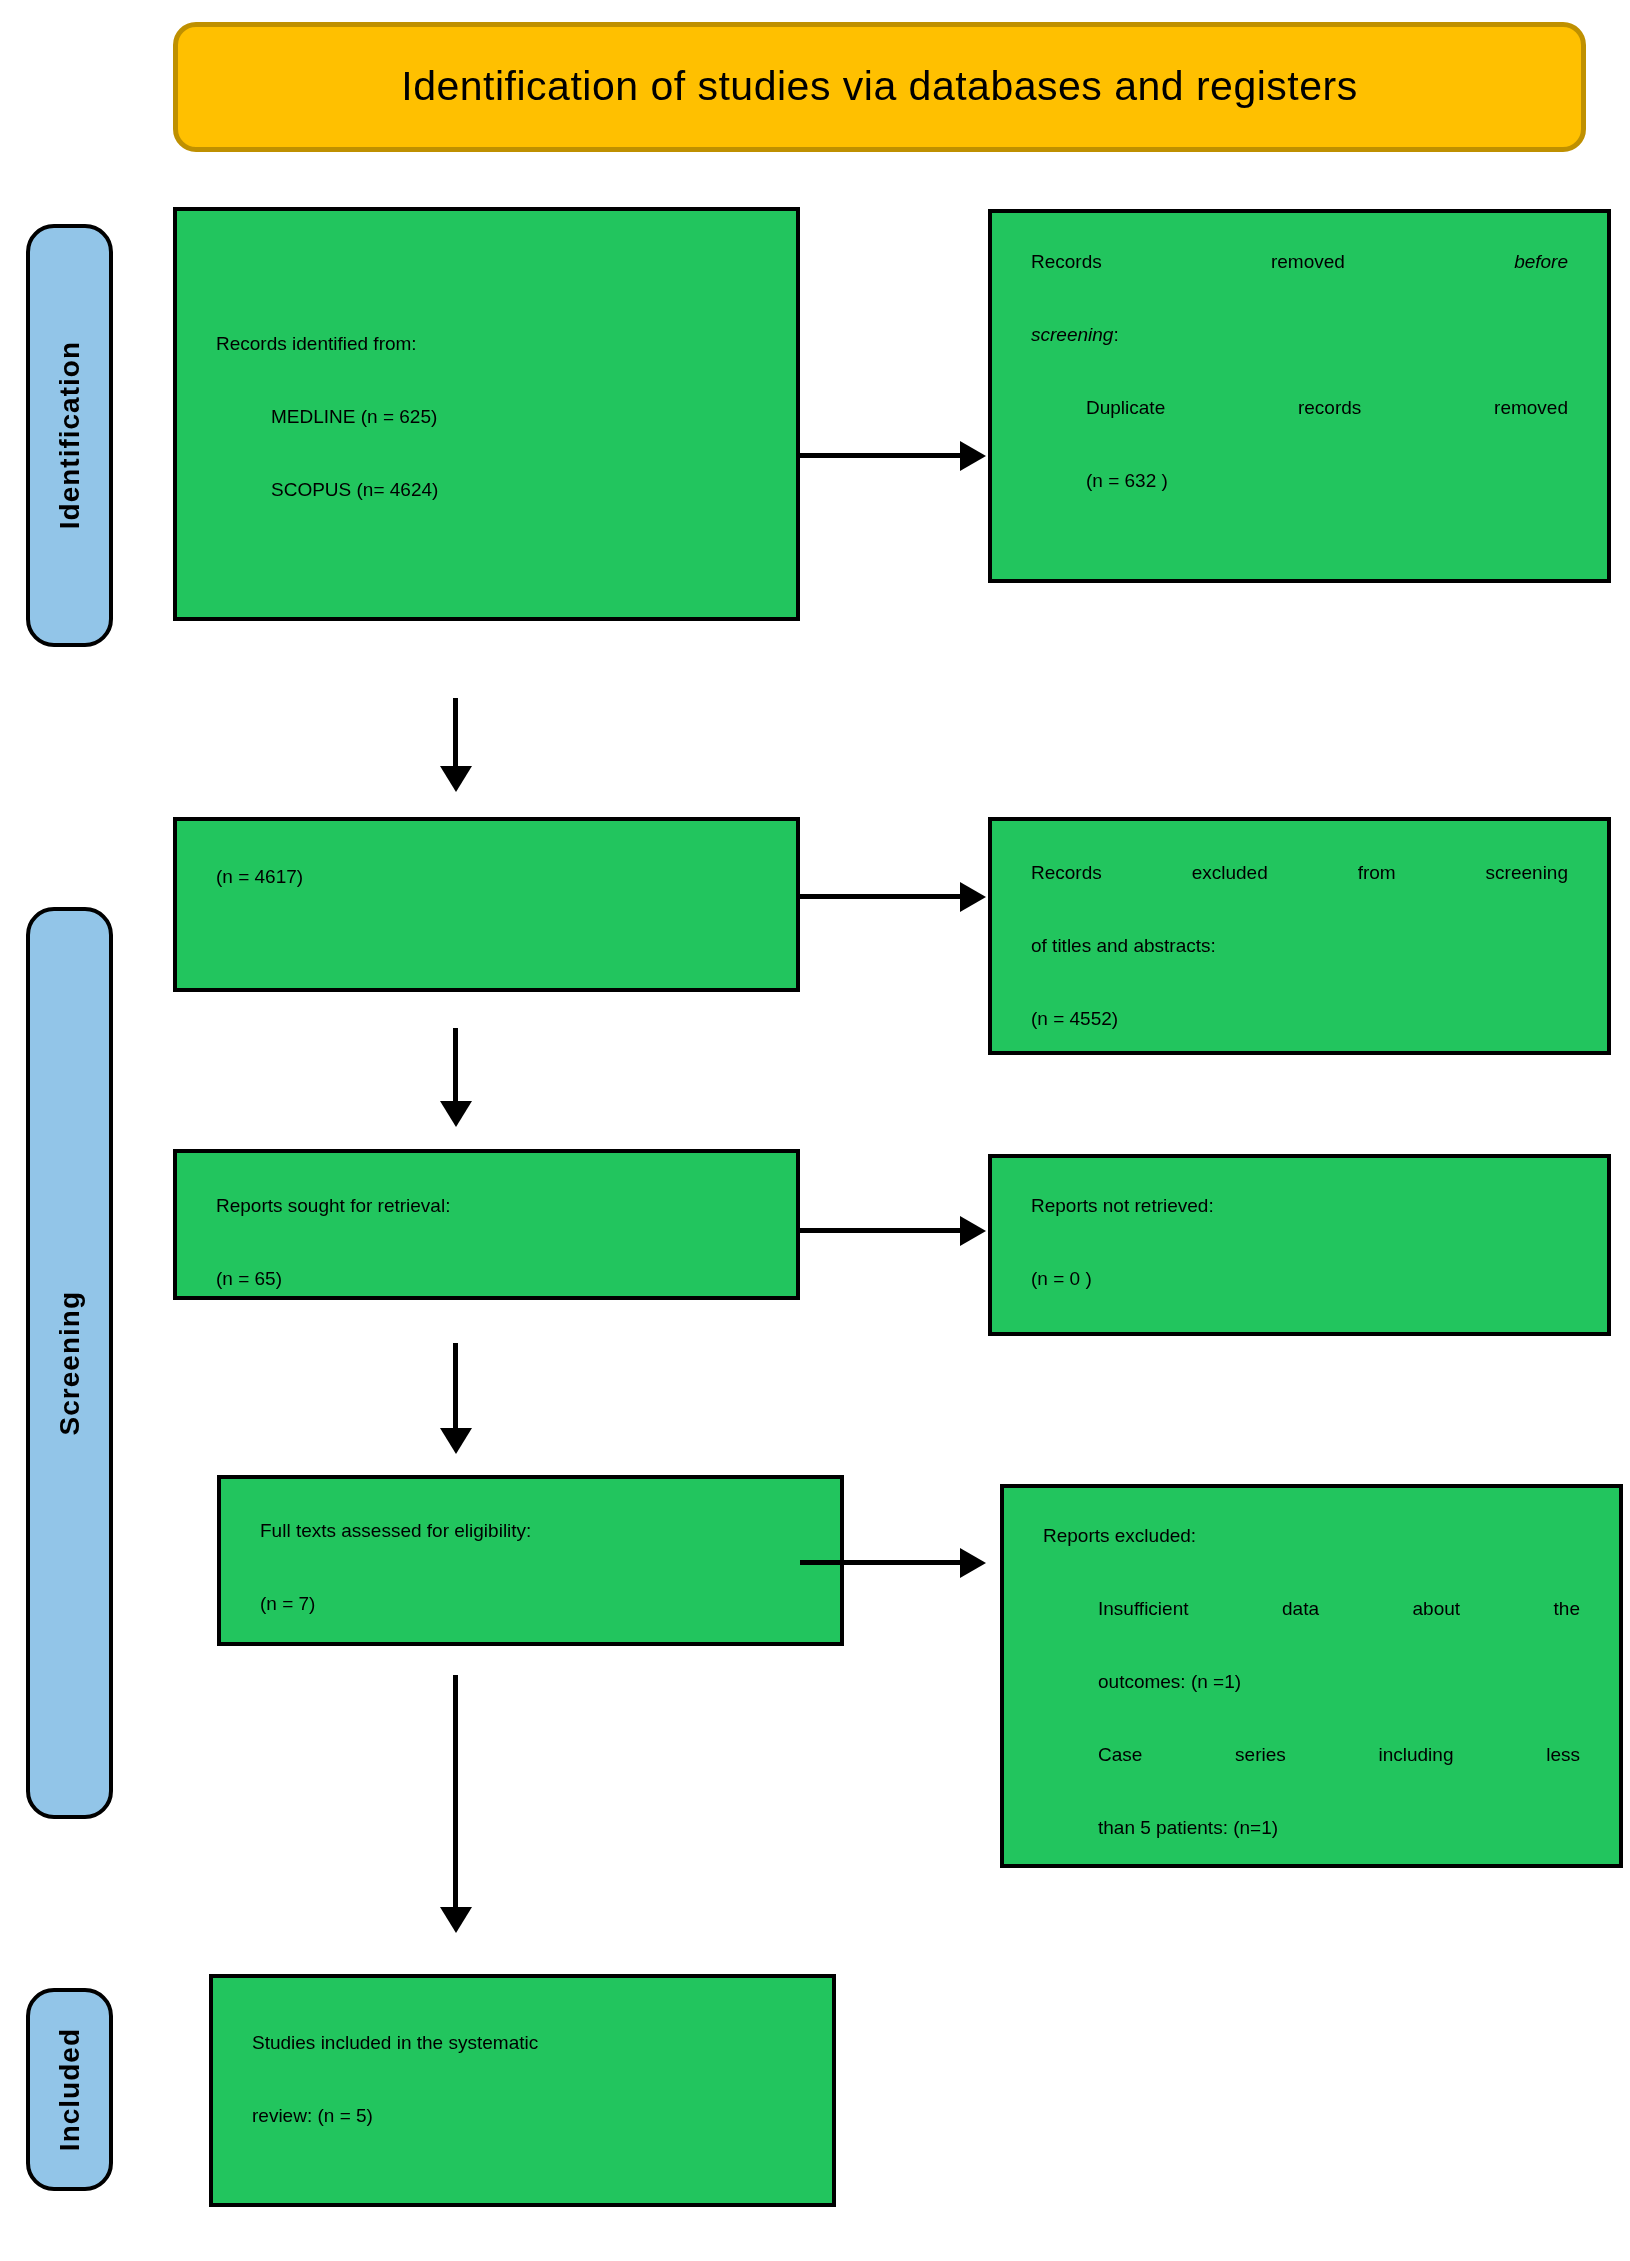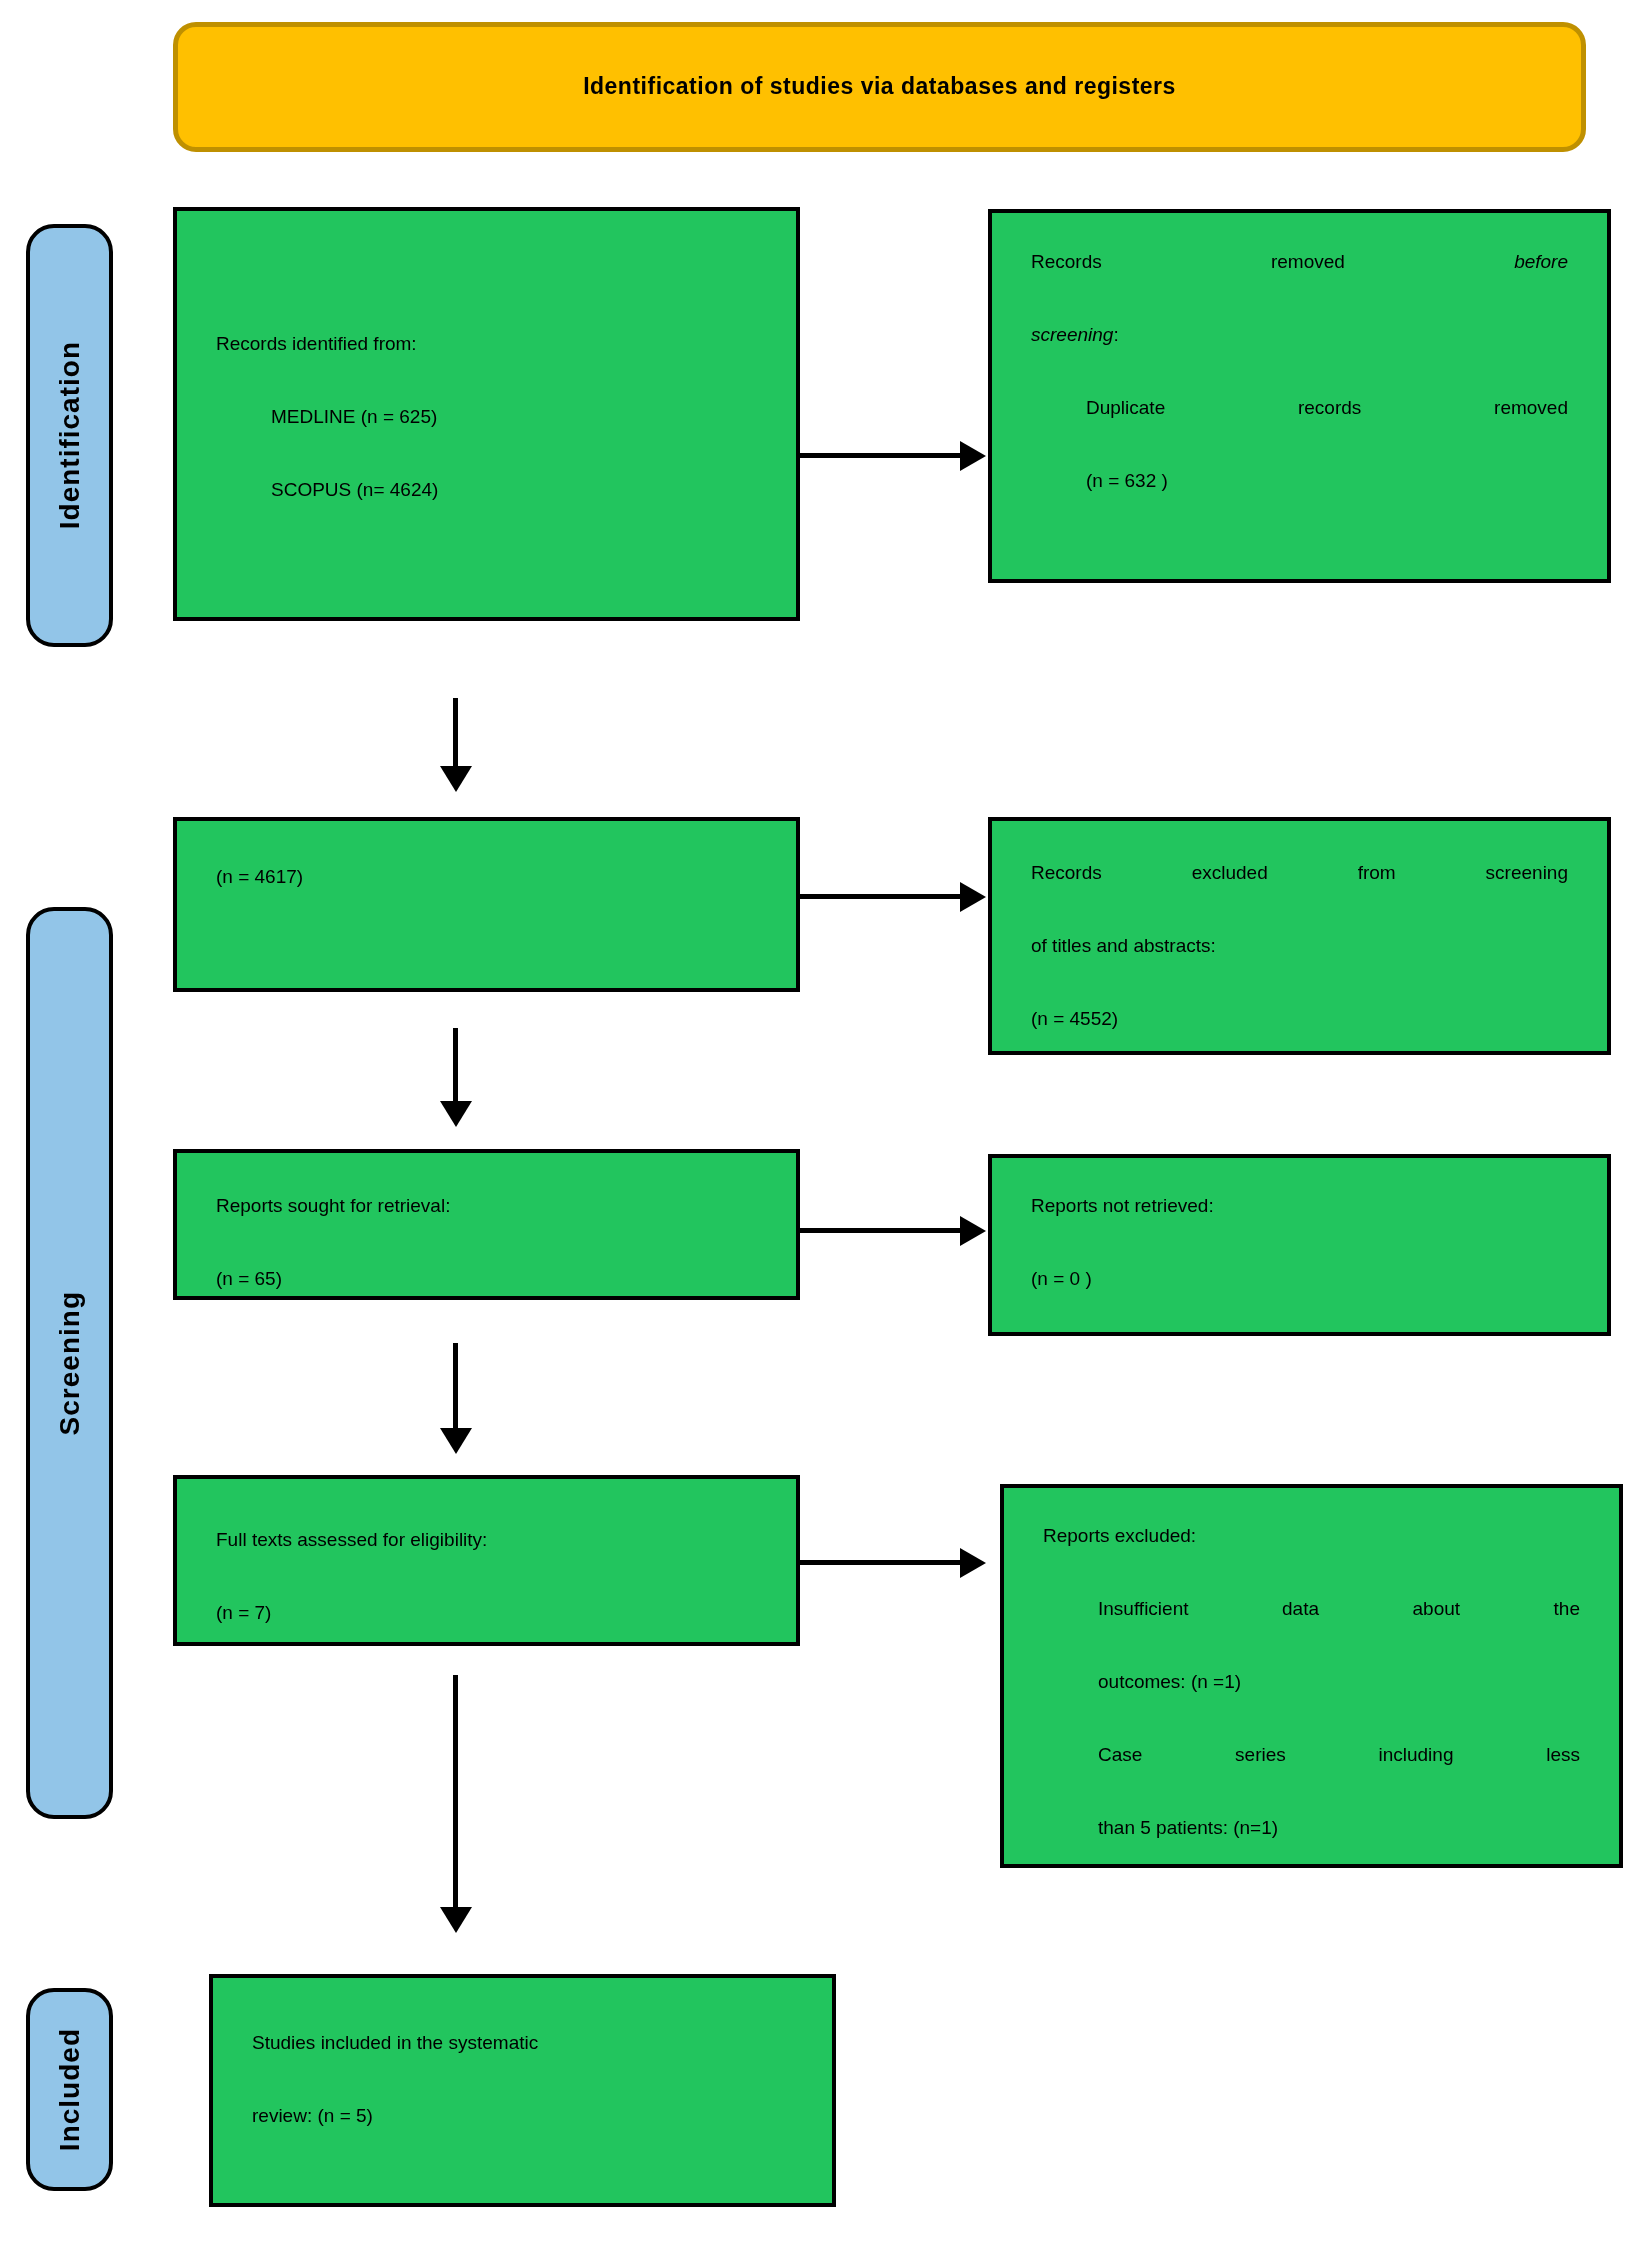--- a/index.html
+++ b/index.html
@@ -16,21 +16,21 @@
 
   
   .banner {
     position:absolute; left:173px; top:21.7px; width:1413px; height:130px;
     background:#FFC000;
     border:5px solid #BF9000;
     border-radius:23px;
     box-sizing:border-box;
     display:flex; align-items:center; justify-content:center;
   }
-  .banner .t { font-size:23px; font-weight:bold; letter-spacing:0.5px; }
+  .banner .t { font-size:41px; font-weight:normal; letter-spacing:0.5px; }
 
   
   .stage {
     position:absolute; left:26px; width:87px;
     background:#92C5E8;
     border:4px solid #000;
     border-radius:28px;
     box-sizing:border-box;
     display:flex; align-items:center; justify-content:center;
   }
@@ -51,21 +51,21 @@
     border:4.5px solid #000;
     box-sizing:border-box;
     padding:0 39px;
     font-size:19px;
   }
   .col-l { left:173px;  width:627px; }
   .col-r { left:988px; width:623px; }
   .b1 { top:207px;  height:414px; padding-top:96px; }
   .b2 { top:817px; height:175px; padding-top:19px; }
   .b3 { top:1149px; height:151px; padding-top:16px; }
-  .b4 { top:1475px; height:171px; padding-top:24px; }
+  .b4 { top:1475px; height:171px; padding-top:15px;margin-left:44px; }
   .b5 { top:1974px; height:233px; padding-top:28px;margin-left:36px; }
   .r1 { top:209px;  height:374px; padding-top:11.6px; }
   .r2 { top:817px; height:238px; padding-top:15px; }
   .r3 { top:1154px; height:182px; padding-top:10.6px; }
   .r4 { top:1484px; height:384px; padding-top:10.6px;margin-left:12px; }
 
   .line { line-height:73px; min-height:73px; }
   .ind  { padding-left:55px; }
   .fill { text-align:justify; text-align-last:justify; }
   em { font-style:italic; }

